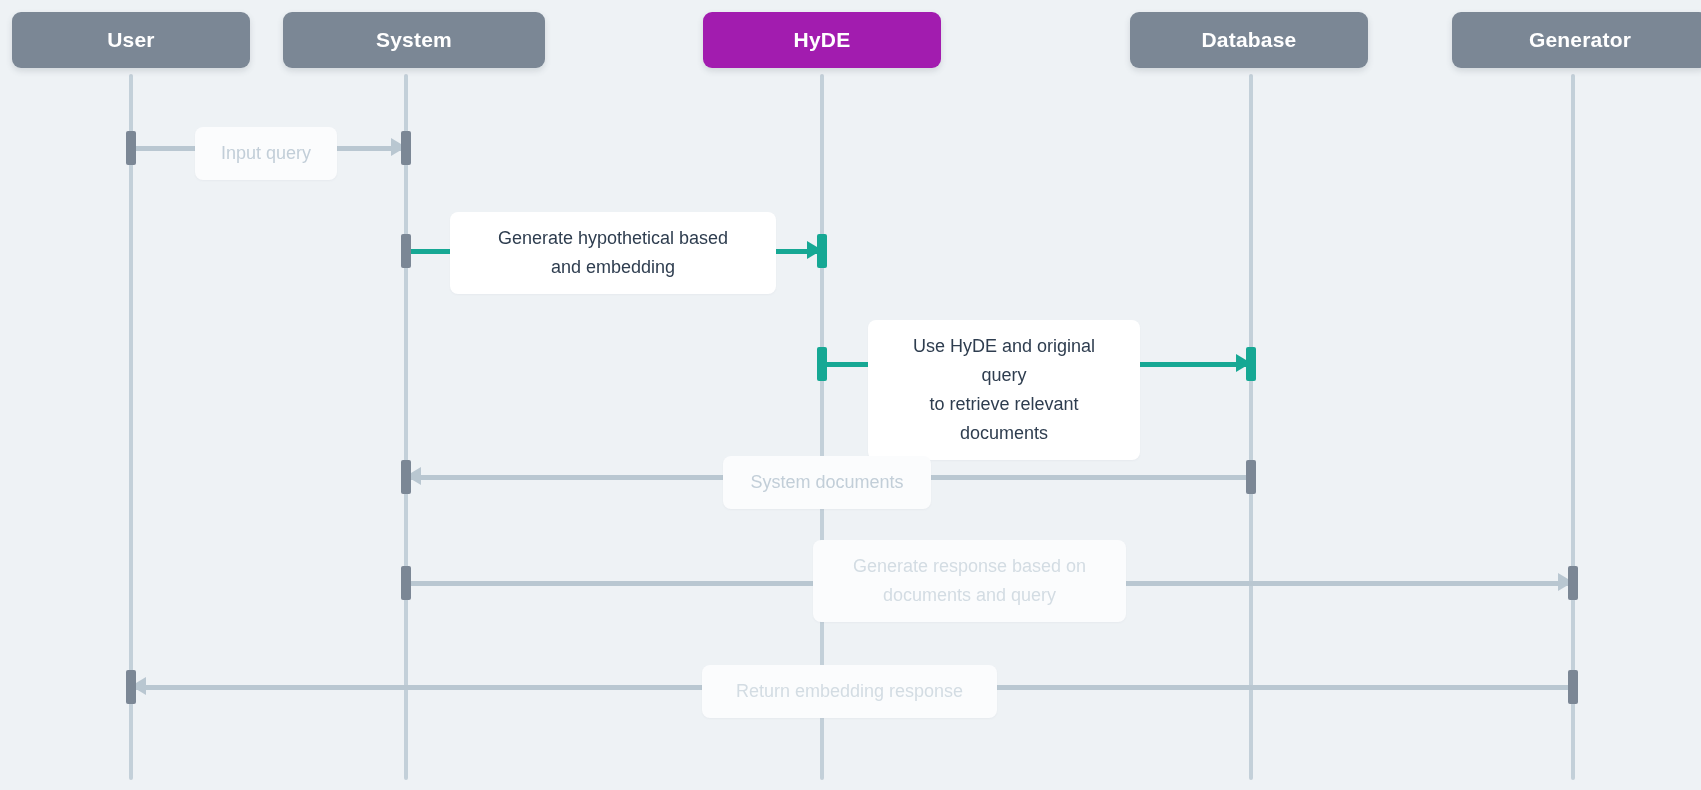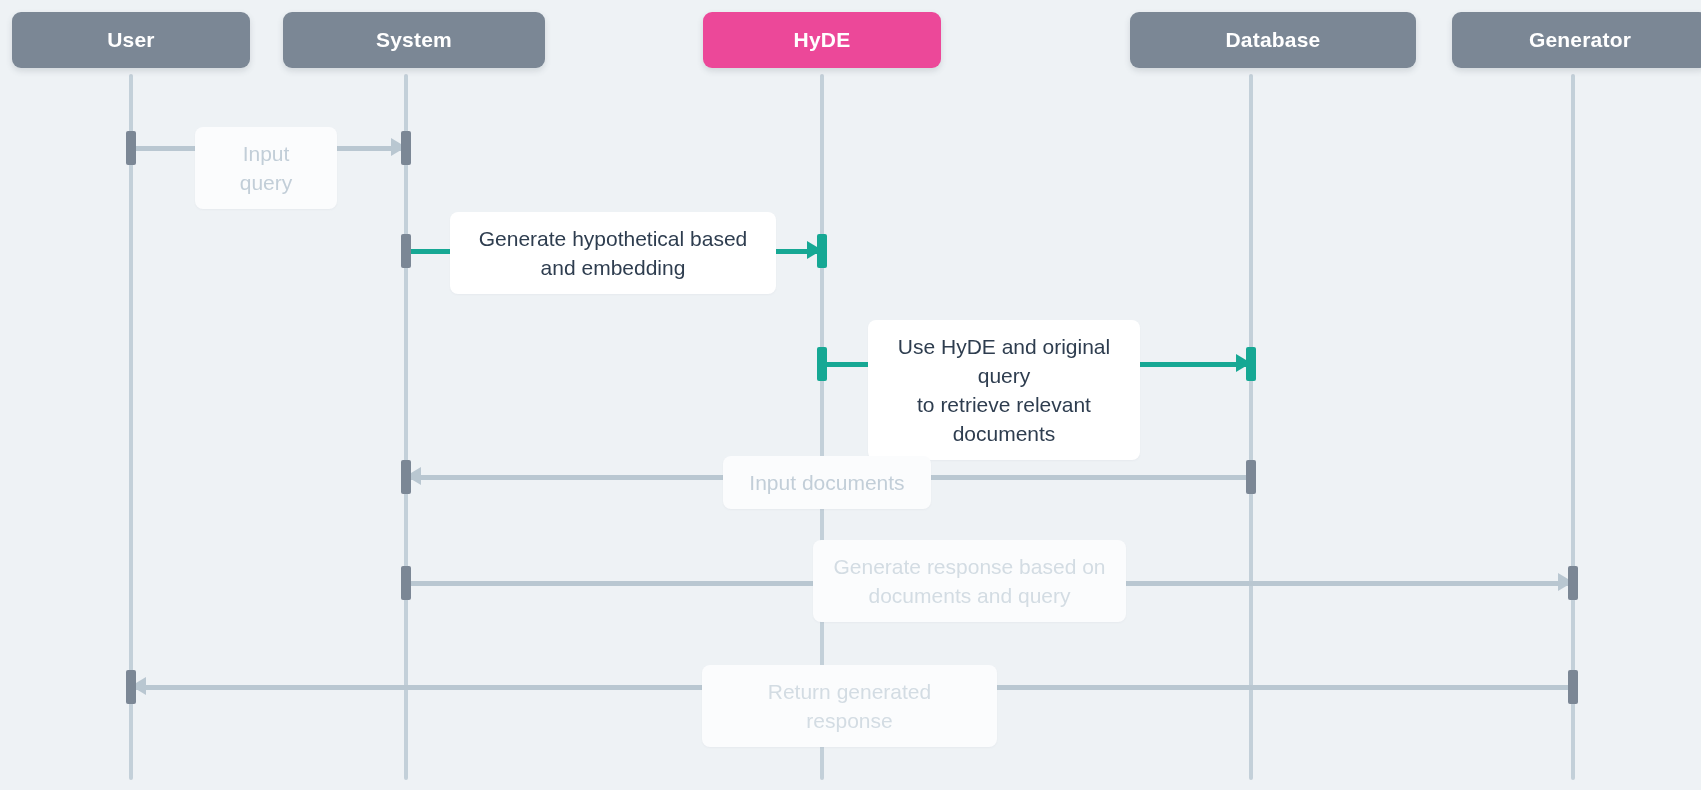--- a/index.html
+++ b/index.html
@@ -25,21 +25,21 @@
     display: flex;
     align-items: center;
     justify-content: center;
     color: #ffffff;
     font-size: 21px;
     font-weight: bold;
     letter-spacing: .2px;
     box-shadow: 0 3px 6px rgba(60,75,90,0.16);
     background: #7b8795;
   }
-  .actor-box.accent { background: #ec4899; }
+  .actor-box.accent { background: #a21caf; }
 
   
   .lifeline {
     position: absolute;
     top: 74px;
     width: 4px;
     height: 706px;
     background: #c3d0d9;
     border-radius: 2px;
   }
@@ -77,21 +77,21 @@
   .arrow-head.right.muted  { border-left-color: #b9c7d1; }
   .arrow-head.left.muted   { border-right-color: #b9c7d1; }
 
   
   .msg-label {
     position: absolute;
     background: #ffffff;
     border-radius: 8px;
     padding: 12px 20px;
     text-align: center;
-    font-size: 21px;
+    font-size: 18px;
     line-height: 29px;
     color: #2e3d4f;
     white-space: pre-line;
     box-shadow: 0 1px 2px rgba(90,105,120,0.05);
   }
   .msg-label.muted {
     color: #c2ced8;
     background: #fbfcfd;
   }
   .msg-label.faint {
@@ -117,43 +117,43 @@
       <div class="msg-line accent" style="left: 406px; width: 416px; top: 249px;"></div>
       <div class="arrow-head right accent" style="top: 241px; left: 807px;"></div>
       <div class="msg-label" style="left: 450px; top: 212px; width: 326px;">Generate hypothetical based
 and embedding</div>
       <div class="msg-line accent" style="left: 822px; width: 429px; top: 362px;"></div>
       <div class="arrow-head right accent" style="top: 354px; left: 1236px;"></div>
       <div class="msg-label" style="left: 868px; top: 320px; width: 272px;">Use HyDE and original query
 to retrieve relevant documents</div>
       <div class="msg-line muted" style="left: 406px; width: 845px; top: 475px;"></div>
       <div class="arrow-head left muted" style="top: 467px; left: 406px;"></div>
-      <div class="msg-label muted" style="left: 723px; top: 456px; width: 208px;">Input documents</div>
+      <div class="msg-label muted" style="left: 723px; top: 456px; width: 208px;">System documents</div>
       <div class="msg-line muted" style="left: 406px; width: 1167px; top: 581px;"></div>
       <div class="arrow-head right muted" style="top: 573px; left: 1558px;"></div>
       <div class="msg-label faint" style="left: 813px; top: 540px; width: 313px;">Generate response based on
 documents and query</div>
       <div class="msg-line muted" style="left: 131px; width: 1442px; top: 685px;"></div>
       <div class="arrow-head left muted" style="top: 677px; left: 131px;"></div>
-      <div class="msg-label faint" style="left: 702px; top: 665px; width: 295px;">Return generated response</div>
+      <div class="msg-label faint" style="left: 702px; top: 665px; width: 295px;">Return embedding response</div>
     </div>
   <div id="activations-layer">
       <div class="activation" style="left: 126px; top: 131px;"></div>
       <div class="activation" style="left: 401px; top: 131px;"></div>
       <div class="activation" style="left: 401px; top: 234px;"></div>
       <div class="activation accent" style="left: 817px; top: 234px;"></div>
       <div class="activation accent" style="left: 817px; top: 347px;"></div>
       <div class="activation accent" style="left: 1246px; top: 347px;"></div>
       <div class="activation" style="left: 1246px; top: 460px;"></div>
       <div class="activation" style="left: 401px; top: 460px;"></div>
       <div class="activation" style="left: 401px; top: 566px;"></div>
       <div class="activation" style="left: 1568px; top: 566px;"></div>
       <div class="activation" style="left: 1568px; top: 670px;"></div>
       <div class="activation" style="left: 126px; top: 670px;"></div>
     </div>
   <div id="actors-layer">
       <div class="actor-box" style="left: 12px; width: 238px;">User</div>
       <div class="actor-box" style="left: 283px; width: 262px;">System</div>
       <div class="actor-box accent" style="left: 703px; width: 238px;">HyDE</div>
-      <div class="actor-box" style="left: 1130px; width: 286px;">Database</div>
+      <div class="actor-box" style="left: 1130px; width: 238px;">Database</div>
       <div class="actor-box" style="left: 1452px; width: 256px;">Generator</div>
     </div>
 </div>
 
 </body></html>

